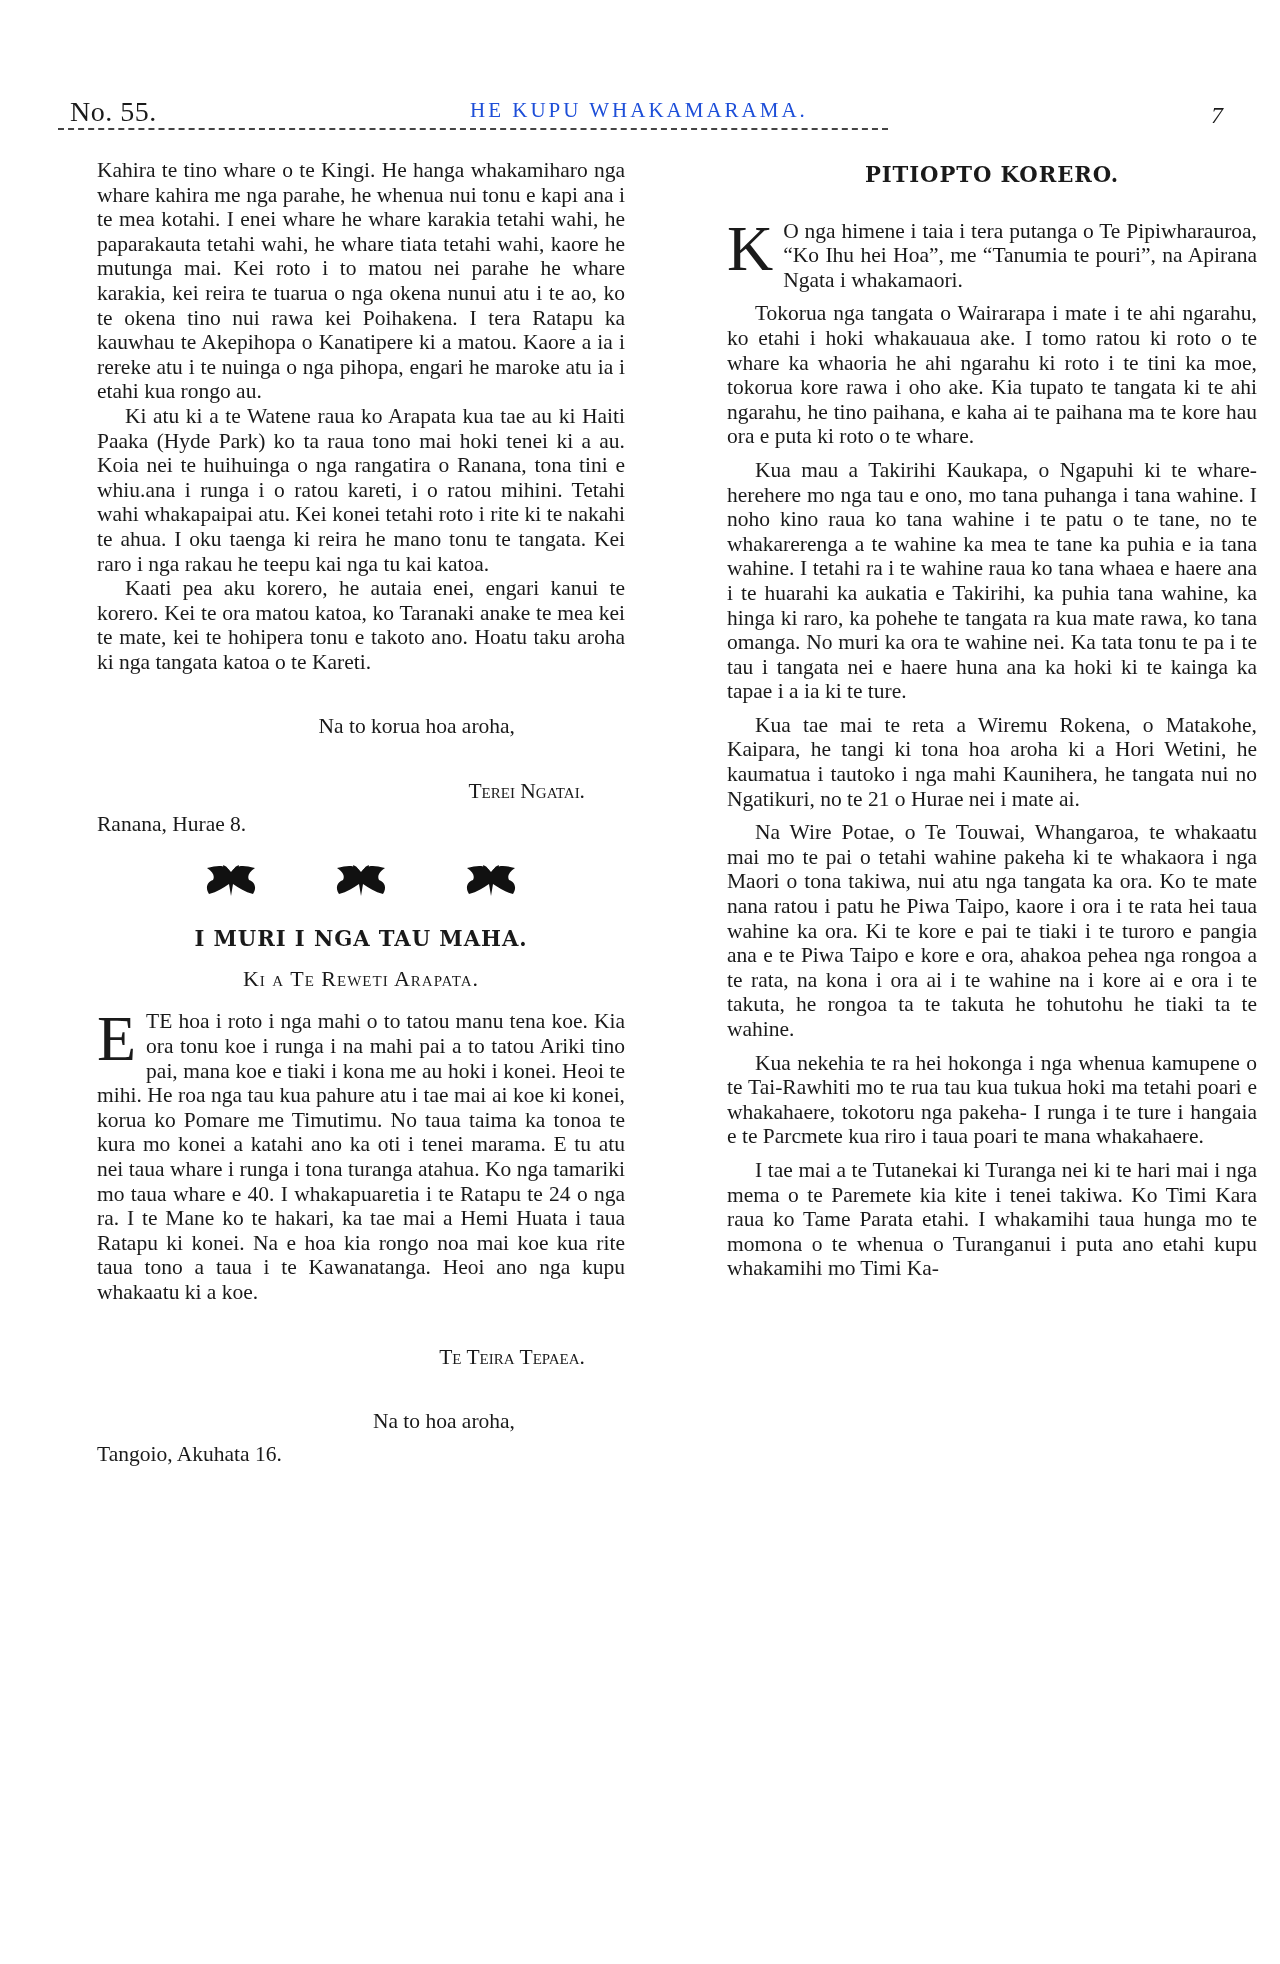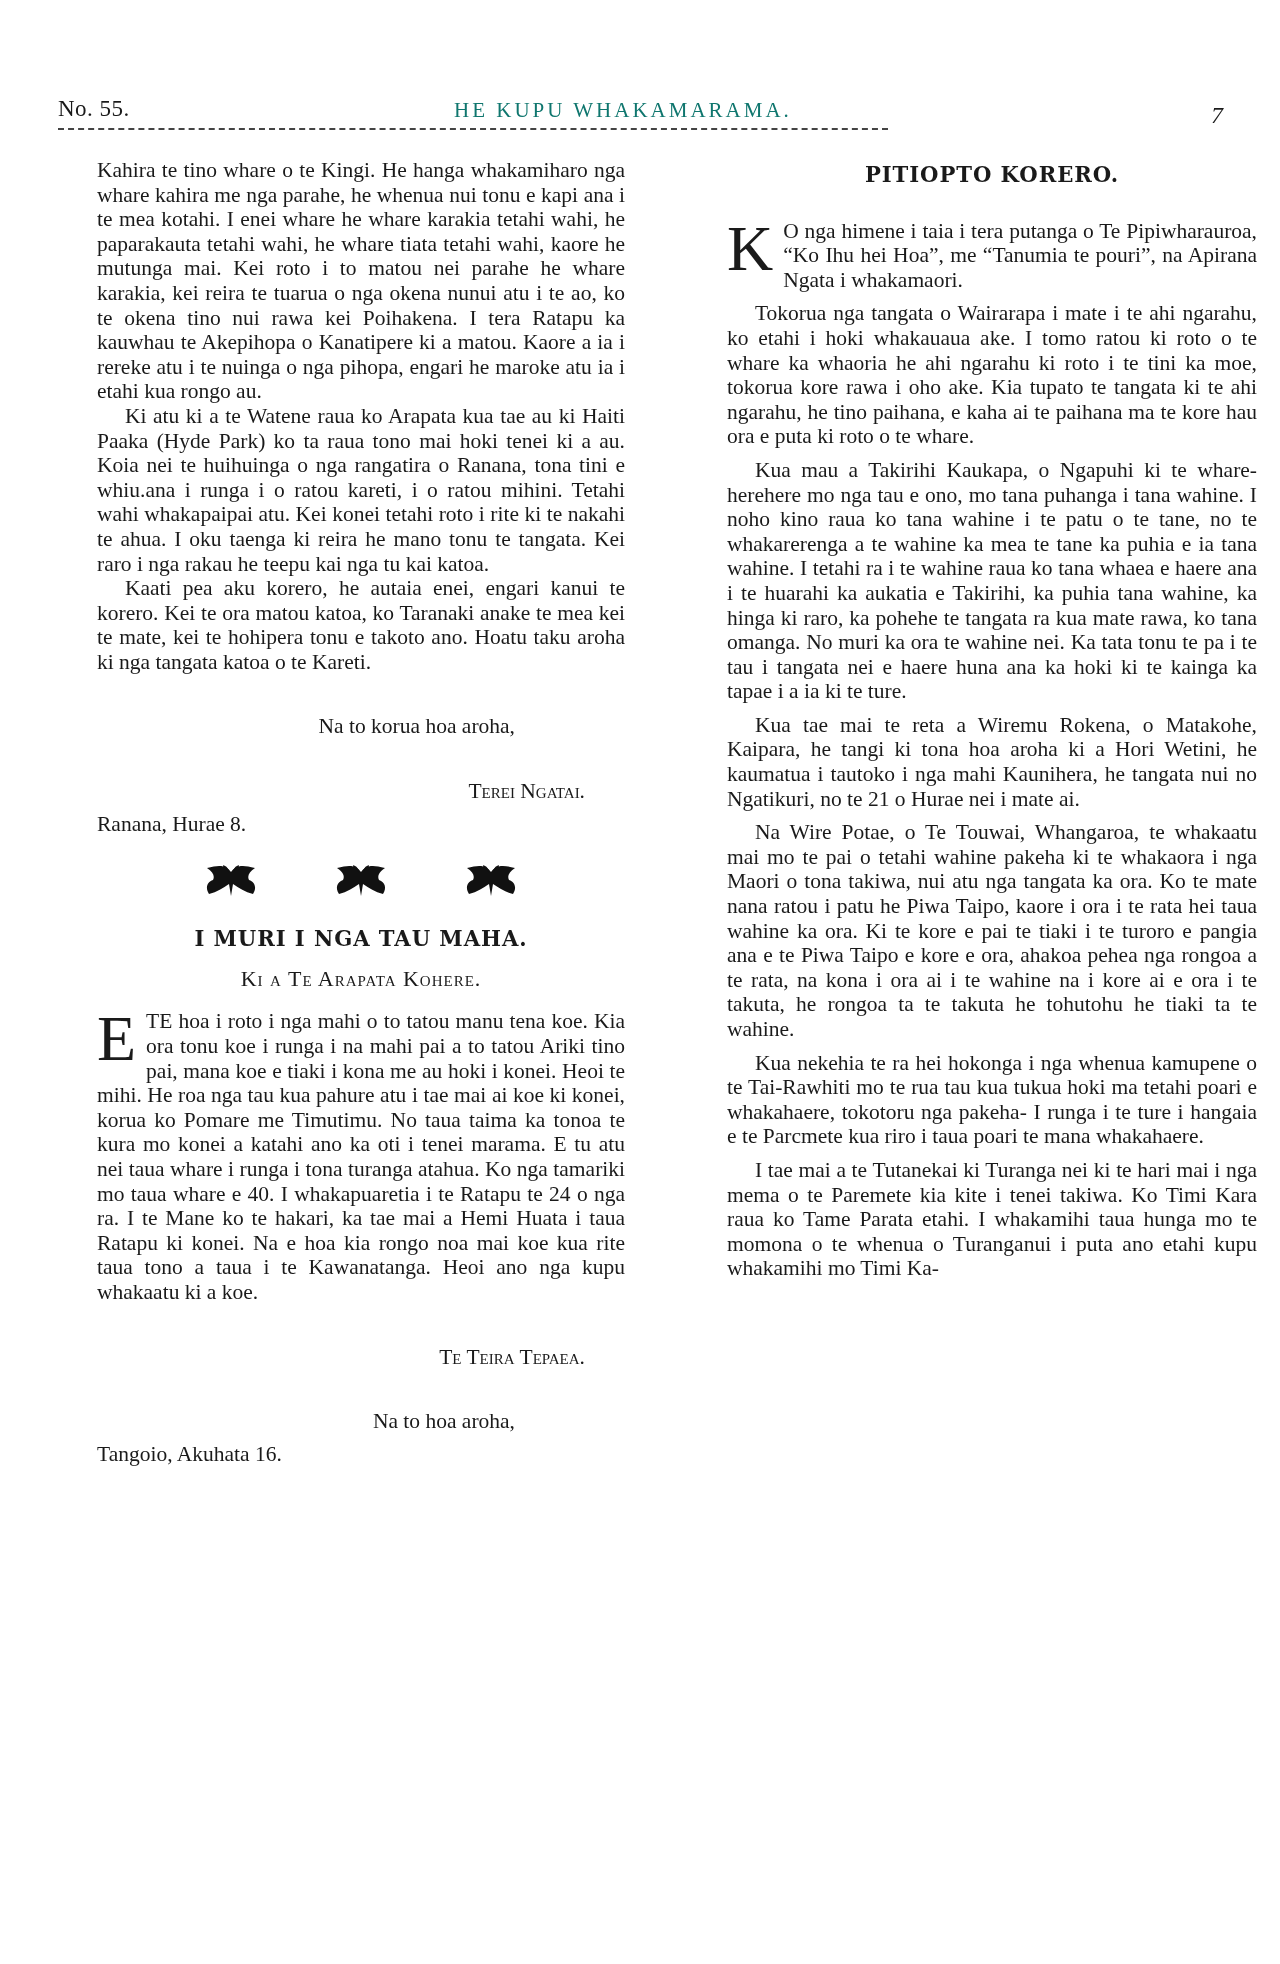--- a/index.html
+++ b/index.html
@@ -1,20 +1,20 @@
 <!DOCTYPE html>
 <html><head>
 <meta charset="utf-8">
 <style>
   html, body { margin:0; padding:0; background:#ffffff; }
   body { width:1280px; height:1964px; position:relative; overflow:hidden; color:#1a1a1a;
          font-family:"Liberation Serif","DejaVu Serif",serif; }
   .hdr { position:absolute; top:92px; left:58px; width:1175px; height:40px; }
-  .hdr .no { position:absolute; left:0; top:4px; font-size:23px; letter-spacing:0.5px; }
-  .hdr .title { position:absolute; left:396px; top:6px; font-size:21px; letter-spacing:3px; color:#0f766e; }
+  .hdr .no { position:absolute; left:12px; top:4px; font-size:28px; letter-spacing:0.5px; }
+  .hdr .title { position:absolute; left:412px; top:6px; font-size:21px; letter-spacing:3px; color:#1d4ed8; }
   .hdr .pg { position:absolute; right:10px; top:10px; font-size:24px; font-style:italic; }
   .hdr .rule { position:absolute; left:0; top:36px; width:830px; height:0; border-top:2px dashed #444; }
   .col { position:absolute; top:158px; font-size:21.5px; line-height:24.6px; text-align:justify; hyphens:manual; }
   .col.left { left:97px; width:528px; }
   .col.right { left:727px; width:530px; top:162px; }
   p { margin:0; text-indent:1.3em; }
   p.noindent { text-indent:0; }
   .gap { height:9px; }
   .sig { text-align:right; text-indent:0;margin-top:40px; }
   .sig.l1 { padding-right:110px; }
@@ -54,21 +54,21 @@
         <path d="M32 8 C28 2 22 0 8 4 C14 8 16 12 14 16 C8 18 6 24 10 30 C18 28 24 24 30 20 L32 32 L34 20 C40 24 46 28 54 30 C58 24 56 18 50 16 C48 12 50 8 56 4 C42 0 36 2 32 8 Z" fill="#111"></path>
         <path d="M30 8 C28 4 26 2 24 2 M34 8 C36 4 38 2 40 2" stroke="#111" stroke-width="1.5" fill="none"></path>
       </svg>
     <svg class="orn" viewBox="0 0 64 34">
         <path d="M32 8 C28 2 22 0 8 4 C14 8 16 12 14 16 C8 18 6 24 10 30 C18 28 24 24 30 20 L32 32 L34 20 C40 24 46 28 54 30 C58 24 56 18 50 16 C48 12 50 8 56 4 C42 0 36 2 32 8 Z" fill="#111"></path>
         <path d="M30 8 C28 4 26 2 24 2 M34 8 C36 4 38 2 40 2" stroke="#111" stroke-width="1.5" fill="none"></path>
       </svg>
   </div>
 
   <p class="h-bold">I MURI I NGA TAU MAHA.</p>
-  <p class="h-sub">Ki a Te Arapata Kohere.</p>
+  <p class="h-sub">Ki a Te Reweti Arapata.</p>
   <p class="noindent">
     <span class="dropcap">E</span><span>TE hoa i roto i nga mahi o to tatou manu tena koe. Kia ora tonu koe i runga i na mahi pai a to tatou Ariki tino pai, mana koe e tiaki i kona me au hoki i konei. Heoi te mihi. He roa nga tau kua pahure atu i tae mai ai koe ki konei, korua ko Pomare me Timutimu. No taua taima ka tonoa te kura mo konei a katahi ano ka oti i tenei marama. E tu atu nei taua whare i runga i tona turanga atahua. Ko nga tamariki mo taua whare e 40. I whakapuaretia i te Ratapu te 24 o nga ra. I te Mane ko te hakari, ka tae mai a Hemi Huata i taua Ratapu ki konei. Na e hoa kia rongo noa mai koe kua rite taua tono a taua i te Kawanatanga. Heoi ano nga kupu whakaatu ki a koe.</span>
   </p>
   <p class="sig l2">Te Teira Tepaea.</p>
   <p class="sig l1">Na to hoa aroha,</p>
   <p class="place">Tangoio, Akuhata 16.</p>
 </div>
 
 <div class="col right">
   <p class="h-bold right-head">PITIOPTO KORERO.</p>

